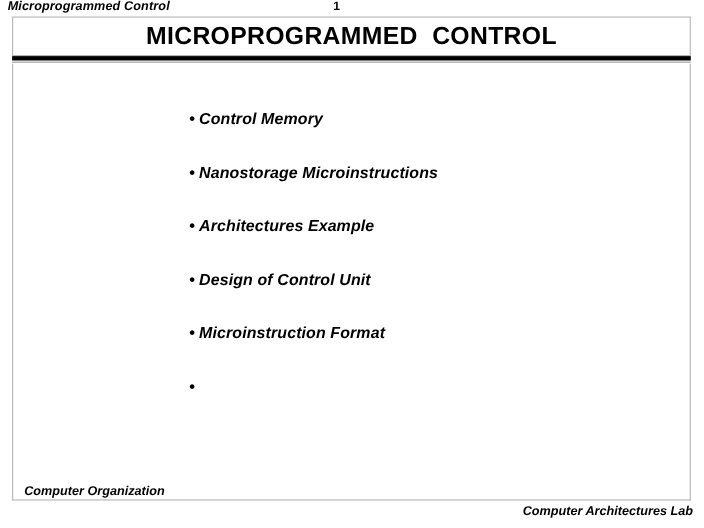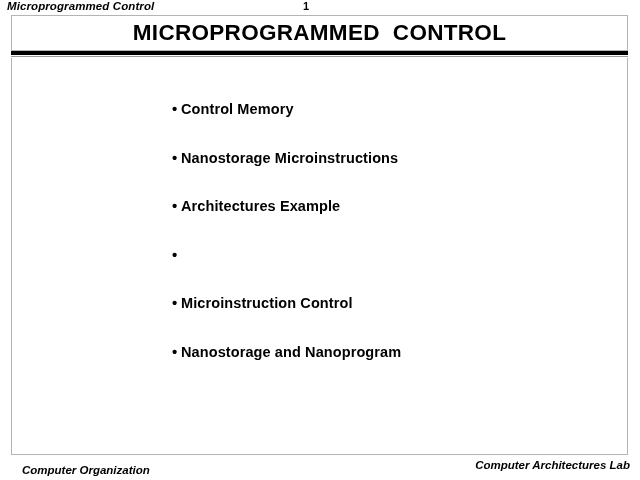--- a/index.html
+++ b/index.html
@@ -125,27 +125,28 @@
     line-height: 18px;
   }
   .bullet-label {
     position: absolute;
     left: 9px;
     top: 0px;
     font-size: 14.5px;
     font-weight: bold;
     line-height: 18px;
     letter-spacing: 0.1px;
+    font-style: italic;
   }
 
   
   .footer-left {
     position: absolute;
     left: 22px;
-    top: 464px;
+    top: 441px;
     font-size: 11.5px;
     font-weight: bold;
     font-style: italic;
     white-space: nowrap;
   }
   .footer-right {
     position: absolute;
     right: 10px;
     top: 459px;
     font-size: 11.5px;
@@ -184,29 +185,29 @@
       <span class="bullet-label">Nanostorage Microinstructions</span>
     </div>
 
     <div class="bullet-item">
       <span class="bullet-mark">•</span>
       <span class="bullet-label">Architectures Example</span>
     </div>
 
     <div class="bullet-item">
       <span class="bullet-mark">•</span>
-    </div>
-
-    <div class="bullet-item">
-      <span class="bullet-mark">•</span>
-      <span class="bullet-label">Microinstruction Control</span>
-    </div>
-
-    <div class="bullet-item">
-      <span class="bullet-mark">•</span>
-      <span class="bullet-label">Nanostorage and Nanoprogram</span>
+      <span class="bullet-label">Design of Control Unit</span>
+    </div>
+
+    <div class="bullet-item">
+      <span class="bullet-mark">•</span>
+      <span class="bullet-label">Microinstruction Format</span>
+    </div>
+
+    <div class="bullet-item">
+      <span class="bullet-mark">•</span>
     </div>
 
   </div>
 </div>
 
 <div class="footer-left">Computer Organization</div>
 <div class="footer-right">Computer Architectures Lab</div>
 
 </body></html>

